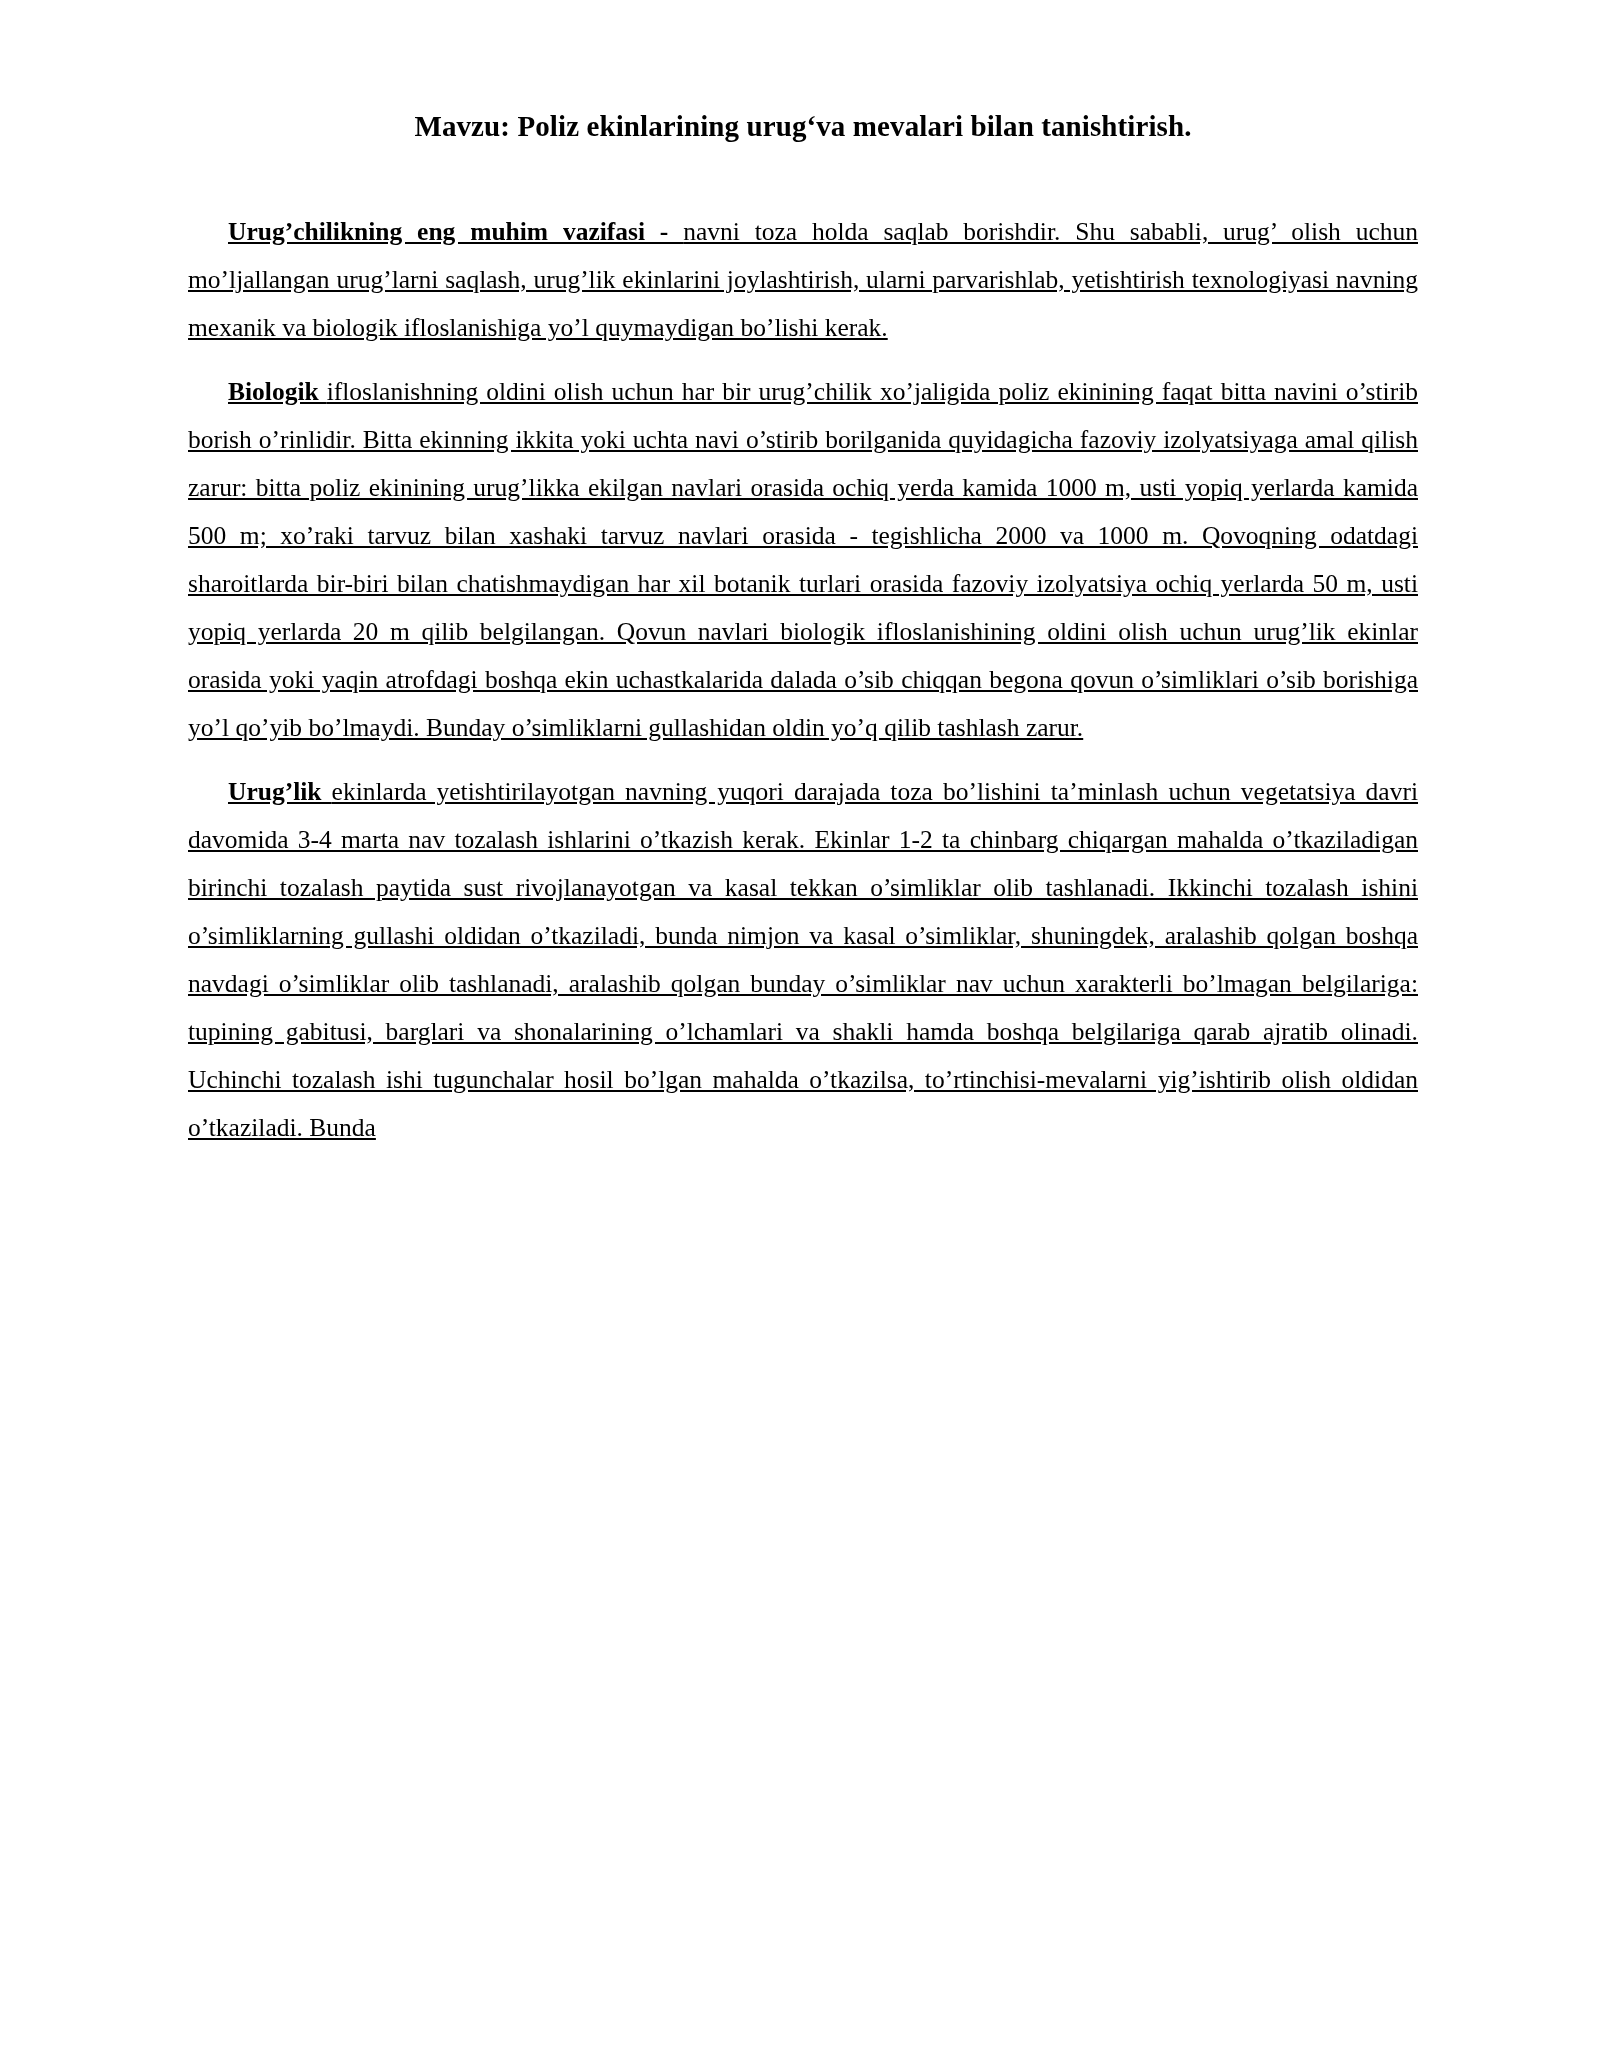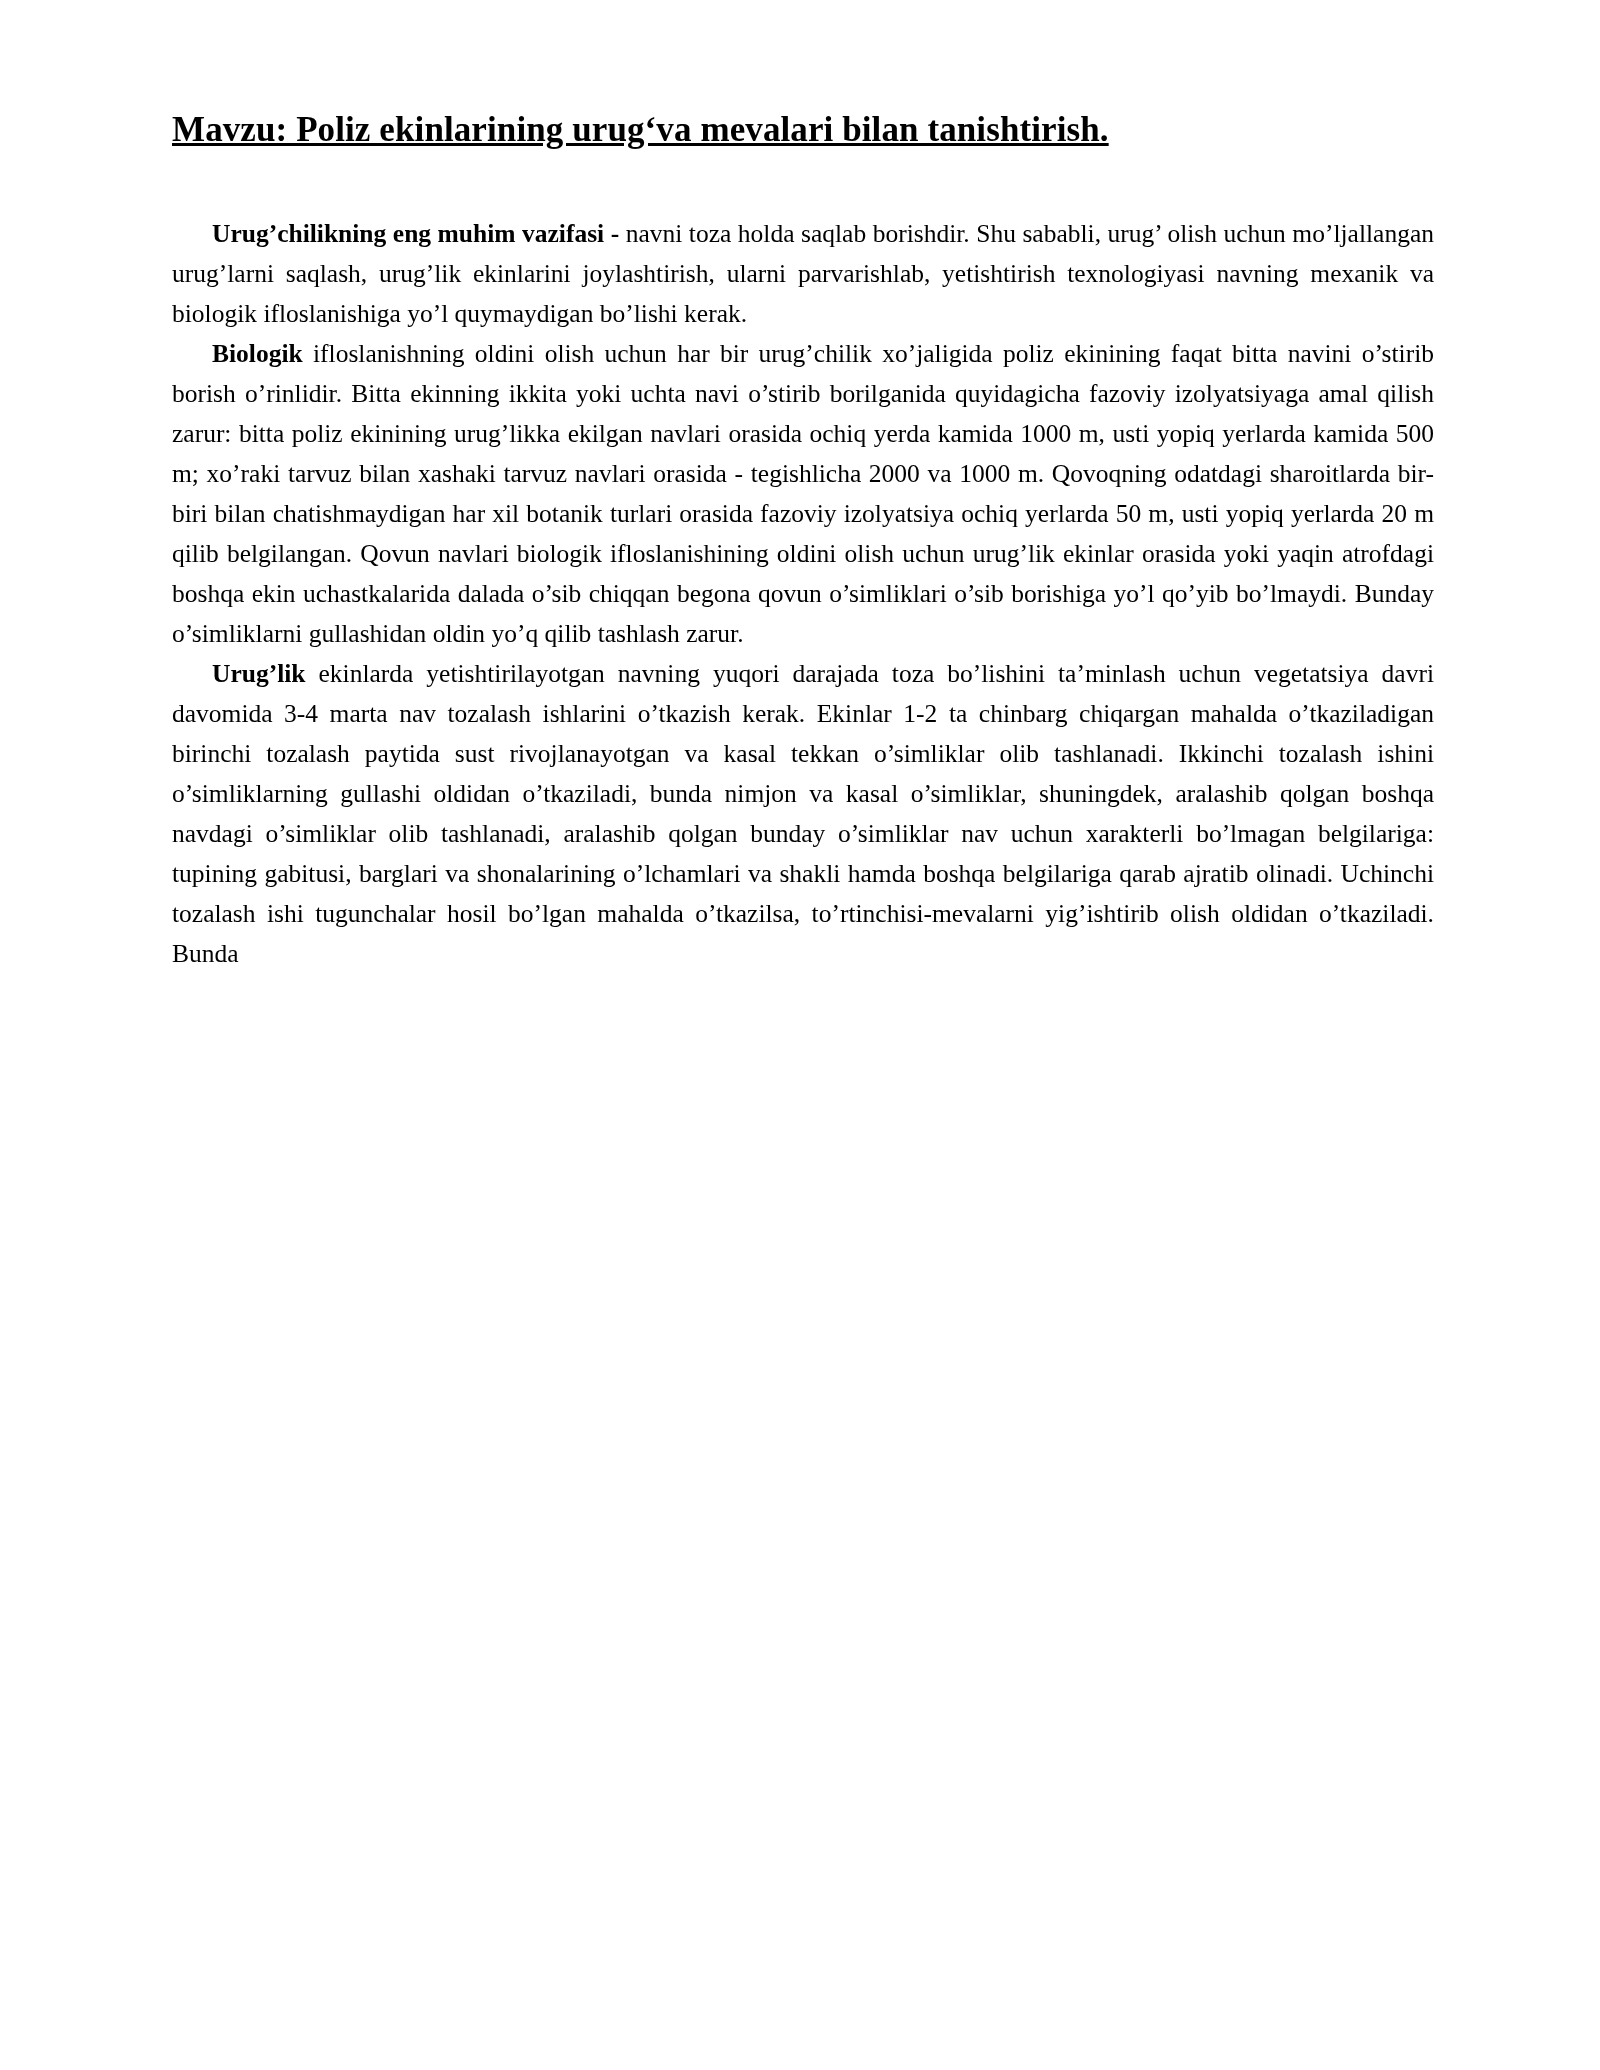--- a/index.html
+++ b/index.html
@@ -25,37 +25,38 @@
   }
   .content {
     position: absolute;
     left: 172px;
     top: 0;
     width: 1262px;
   }
   .doc-title {
     margin: 0;
     padding: 0;
-    font-size: 35px;
+    font-size: 29px;
     font-weight: bold;
+    text-align: center;
     line-height: 1.0;
     padding-top: 112px;
     letter-spacing: 0.1px;
-    text-decoration: underline;
   }
   .para {
-    margin: 0;
+    margin: 16px;
     padding: 0;
     font-size: 25.5px;
-    line-height: 40px;
+    line-height: 48px;
     text-align: justify;
     text-justify: inter-word;
     text-indent: 40px;
     hyphens: none;
     word-spacing: 0px;
+    text-decoration: underline;
   }
   .para.first-para {
     margin-top: 67px;
   }
   .para b {
     font-weight: bold;
   }
 </style>
 </head>
 <body>

